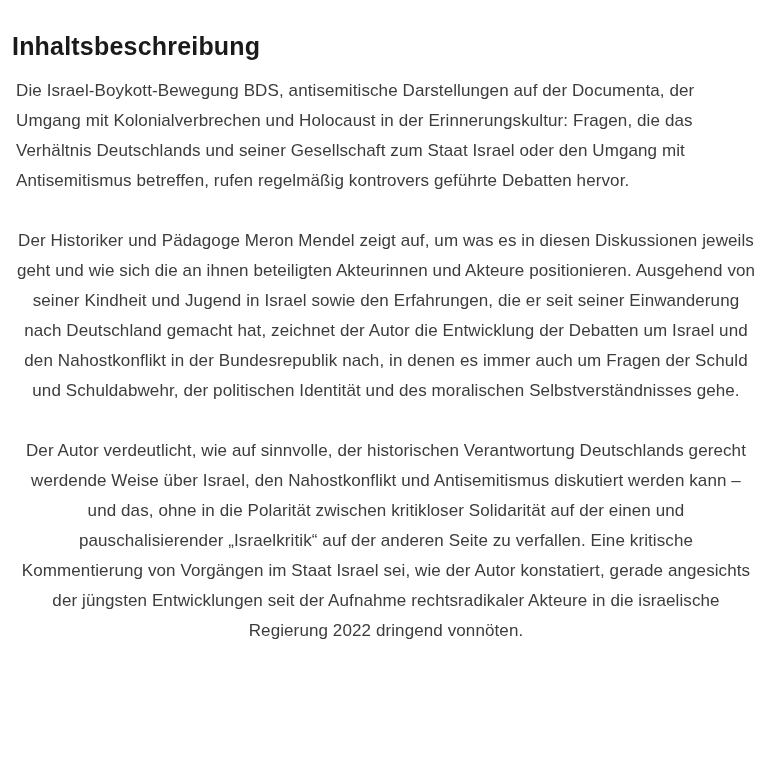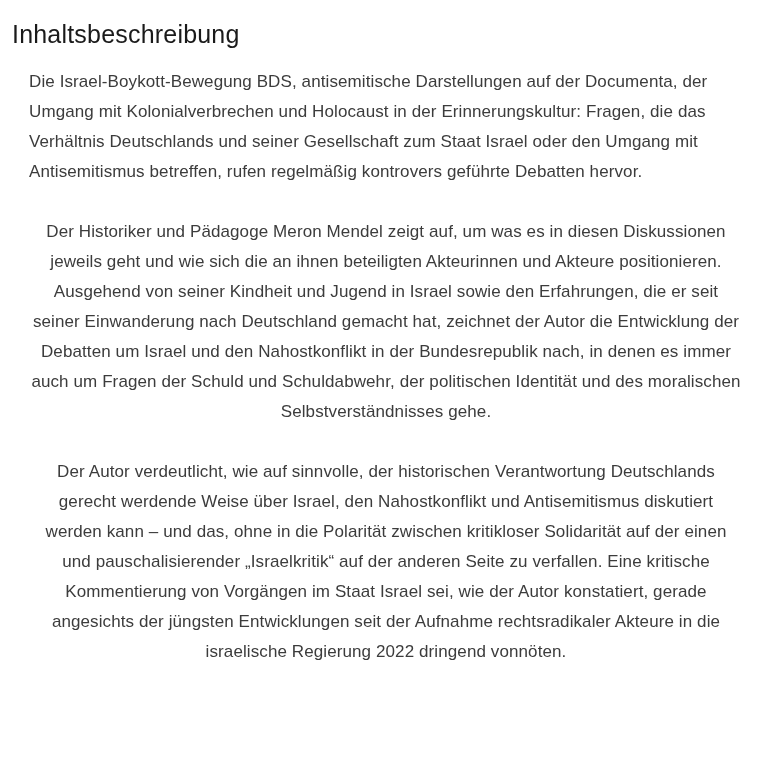--- a/index.html
+++ b/index.html
@@ -15,29 +15,29 @@
     -webkit-font-smoothing: antialiased;
   }
   .page {
     box-sizing: border-box;
     width: 774px;
     height: 768px;
     padding: 14px 14px 0 12px;
     background: #ffffff;
   }
   .page-title {
-    margin: 4px 0 14px 0;
+    margin: 16px 0 14px 0;
     font-size: 25px;
     line-height: 32px;
-    font-weight: 400;
+    font-weight: 700;
     letter-spacing: 0.2px;
     color: #1a1a1a;
   }
   .body-copy p {
-    margin: 17px;
+    margin: 4px;
     font-size: 17px;
     line-height: 30px;
     font-weight: 400;
     color: #3c3c3c;
     letter-spacing: 0.1px;
     max-width: 748px;
   }
   .body-copy p + p {
     margin-top: 30px;
     text-align: center;

